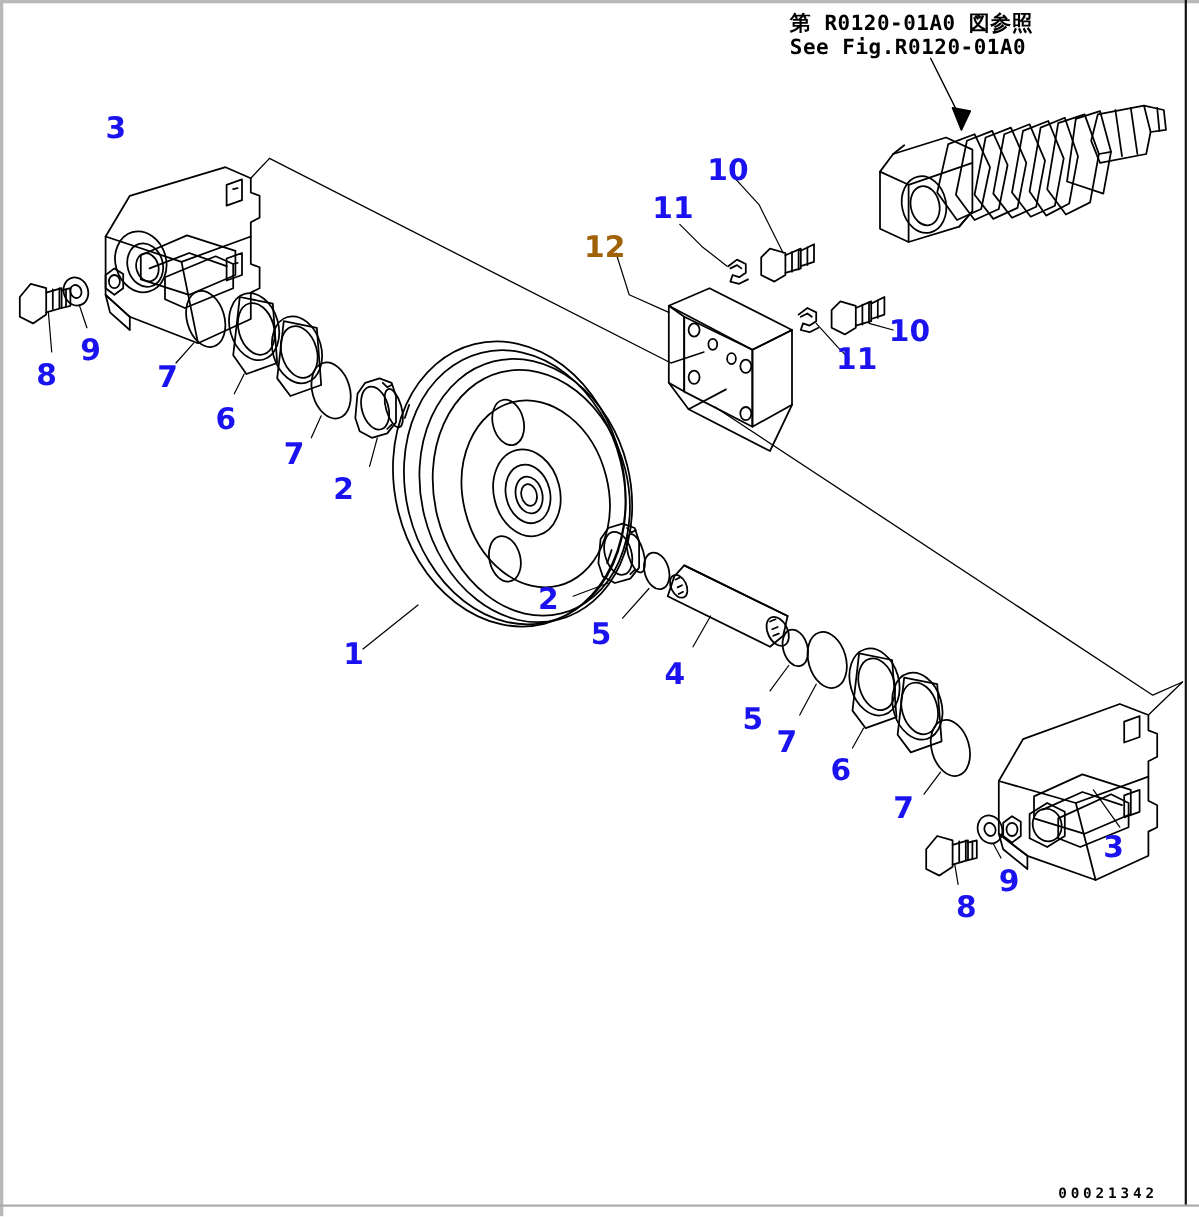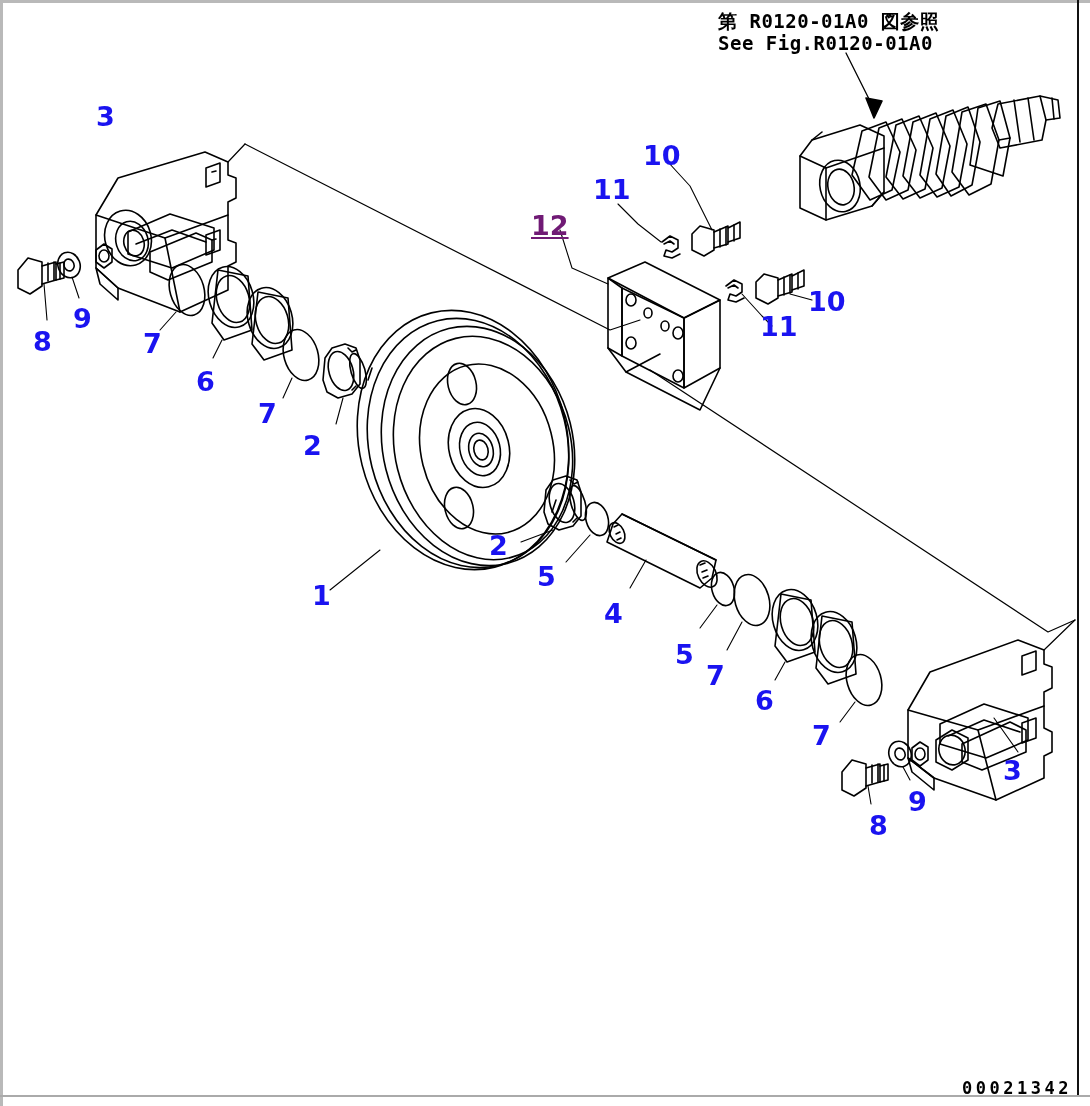--- a/index.html
+++ b/index.html
@@ -58,21 +58,21 @@
     font-weight: 700;
     line-height: 27px;
     user-select: none;
   }
   .docnum {
     position: absolute;
     left: 962px;
     top: 1078px;
     color: #000000;
     font-family: "DejaVu Sans Mono", monospace;
-    font-size: 17px;
+    font-size: 13px;
     font-weight: 700;
     letter-spacing: 3.5px;
     white-space: pre;
   }
 </style>
 </head>
 <body>
 
 <div id="page">
 
@@ -382,21 +382,21 @@
       <div class="callout" style="left: 489px; top: 532px; color: rgb(26, 19, 240);">2</div>
       <div class="callout" style="left: 537px; top: 563px; color: rgb(26, 19, 240);">5</div>
       <div class="callout" style="left: 604px; top: 600px; color: rgb(26, 19, 240);">4</div>
       <div class="callout" style="left: 675px; top: 641px; color: rgb(26, 19, 240);">5</div>
       <div class="callout" style="left: 706px; top: 662px; color: rgb(26, 19, 240);">7</div>
       <div class="callout" style="left: 755px; top: 687px; color: rgb(26, 19, 240);">6</div>
       <div class="callout" style="left: 812px; top: 722px; color: rgb(26, 19, 240);">7</div>
       <div class="callout" style="left: 869px; top: 812px; color: rgb(26, 19, 240);">8</div>
       <div class="callout" style="left: 908px; top: 788px; color: rgb(26, 19, 240);">9</div>
       <div class="callout" style="left: 1003px; top: 757px; color: rgb(26, 19, 240);">3</div>
-      <div class="callout" style="left: 531px; top: 212px; color: #701a75; text-decoration: underline;">12</div>
+      <div class="callout" style="left: 531px; top: 212px; color: #a16207;">12</div>
       <div class="callout" style="left: 593px; top: 176px; color: rgb(26, 19, 240);">11</div>
       <div class="callout" style="left: 643px; top: 142px; color: rgb(26, 19, 240);">10</div>
       <div class="callout" style="left: 808px; top: 288px; color: rgb(26, 19, 240);">10</div>
       <div class="callout" style="left: 760px; top: 313px; color: rgb(26, 19, 240);">11</div>
     </div>
 
   <div class="docnum">00021342</div>
 
 </div>
 

